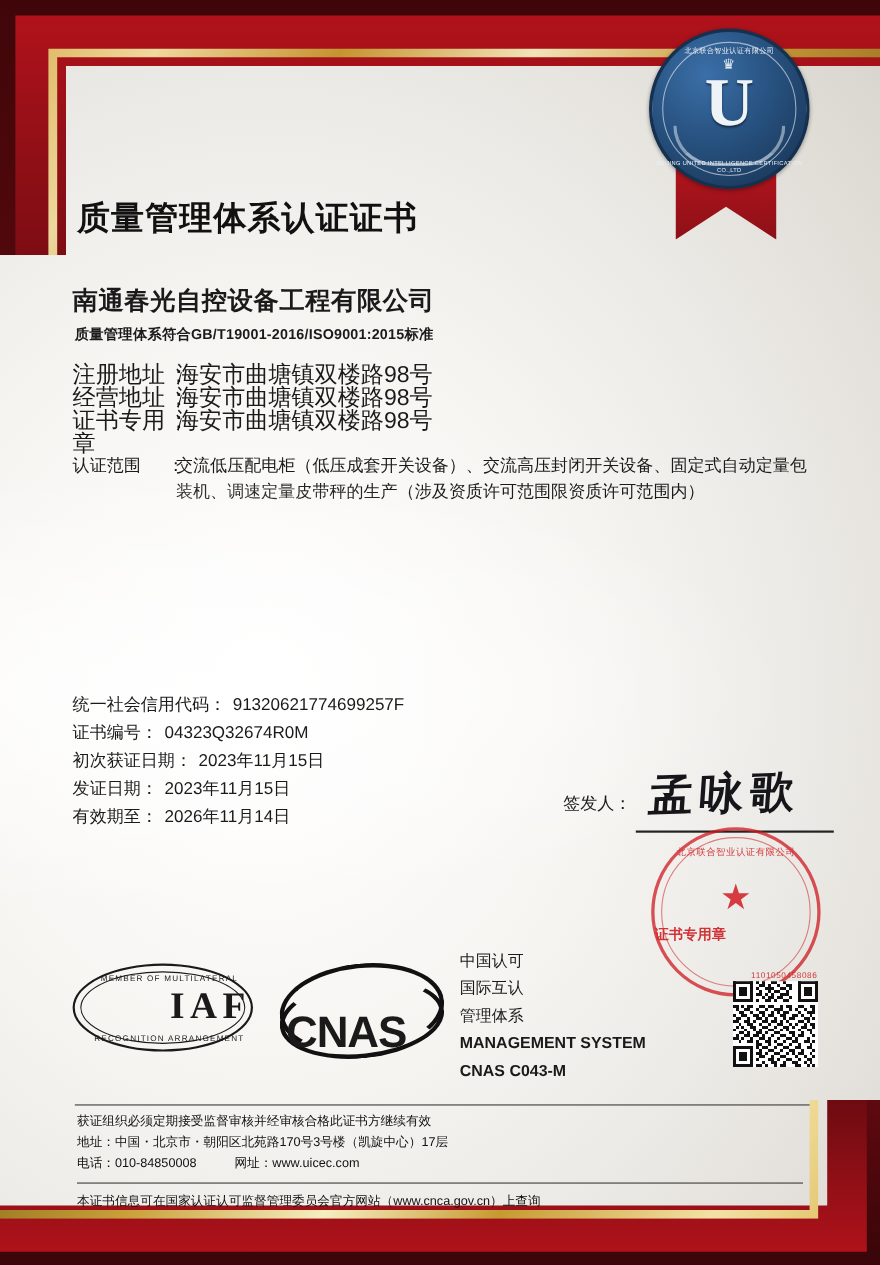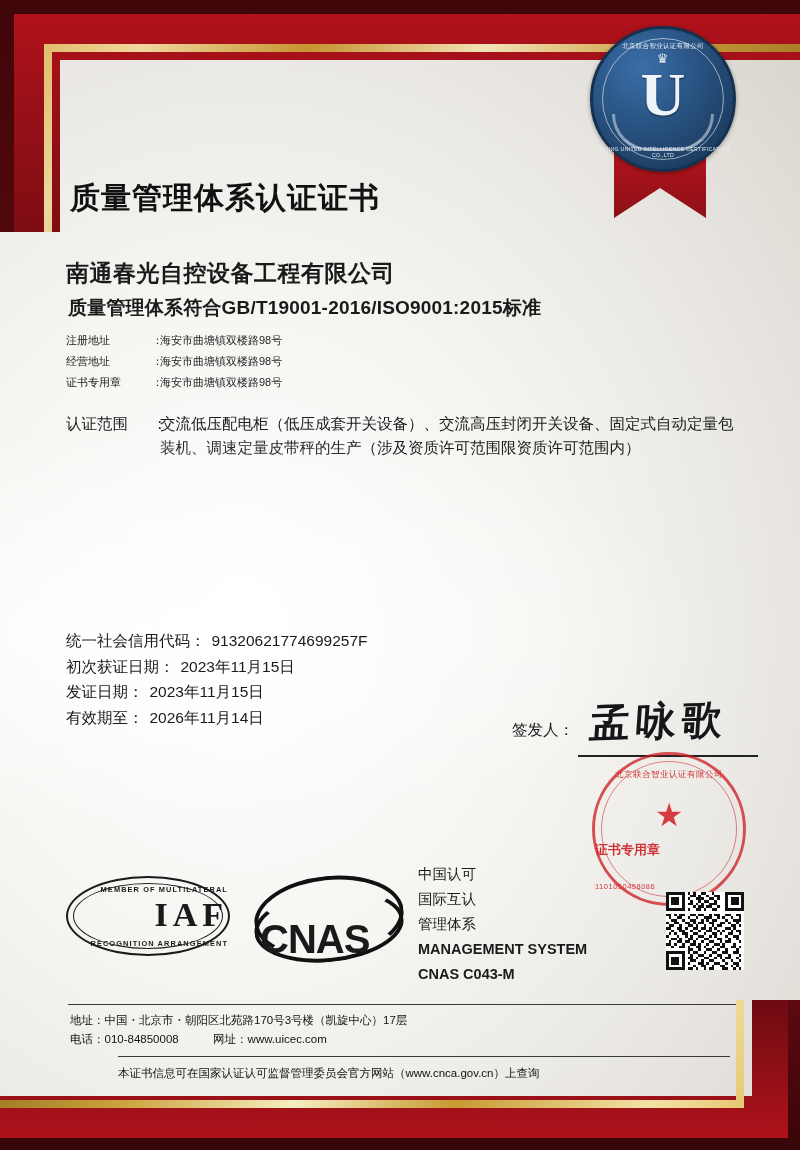--- a/index.html
+++ b/index.html
@@ -152,28 +152,28 @@
   .company {
     position: absolute;
     left: 66px; top: 258px;
     font-size: 23px;
     font-weight: bold;
     letter-spacing: .5px;
   }
   .standard {
     position: absolute;
     left: 68px; top: 295px;
-    font-size: 19px;
+    font-size: 13px;
     font-weight: bold;
     letter-spacing: .2px;
   }
   .addr-block {
     position: absolute;
     left: 66px; top: 330px;
-    font-size: 11px;
+    font-size: 21px;
     line-height: 21px;
   }
   .addr-row { display: flex; }
   .addr-label { width: 86px; flex: none; }
   .addr-sep { width: 8px; flex: none; }
   .scope {
     position: absolute;
     left: 66px; top: 412px;
     width: 680px;
     font-size: 15.5px;
@@ -250,21 +250,21 @@
   .stamp-bottom {
     position: absolute;
     left: 0; right: 0; top: 86px;
     text-align: left;
     font-size: 13px;
     font-weight: bold;
   }
   .stamp-code {
     position: absolute;
     left: 0; right: 0; bottom: 12px;
-    text-align: left;
+    text-align: right;
     font-size: 7.5px;
     letter-spacing: .5px;
   }
 
   
   .iaf {
     position: absolute;
     left: 66px; top: 876px;
     width: 160px; height: 76px;
     border-radius: 50%;
@@ -283,23 +283,23 @@
     left: 0; right: 0; top: 18px;
     text-align: right;
     font-family: "Liberation Serif", serif;
     font-weight: bold;
     font-size: 34px;
     letter-spacing: 5px;
   }
   .iaf-top, .iaf-bottom {
     position: absolute;
     left: 12px; right: 0;
-    text-align: right;
+    text-align: center;
     font-size: 7.4px;
-    font-weight: bold;
+    font-weight: normal;
     letter-spacing: 1.1px;
   }
   .iaf-top { top: 7px; }
   .iaf-bottom { bottom: 6px; }
 
   .cnas {
     position: absolute;
     left: 260px; top: 884px;
     width: 130px; height: 62px;
   }
@@ -355,21 +355,20 @@
   }
   .footer .rule {
     width: 668px; height: 1px;
     background: #3a3a3a;
     margin: 0 0 6px -2px;
   }
   .footer .last {
     margin-top: 7px;
     border-top: 1px solid #3a3a3a;
     padding-top: 7px;
-    margin-left: 48px;
   }
   .gloss {
     position: absolute;
     left: 0; top: 440px;
     width: 800px; height: 420px;
     background: radial-gradient(ellipse at 18% 45%, rgba(255,255,255,.85) 0%, rgba(255,255,255,0) 62%);
     pointer-events: none;
   }
 </style>
 </head>
@@ -423,20 +422,24 @@
     <span class="addr-sep">：</span>
     <span class="scope-text">交流低压配电柜（低压成套开关设备）、交流高压封闭开关设备、固定式自动定量包装机、调速定量皮带秤的生产（涉及资质许可范围限资质许可范围内）</span>
   </div>
 
   <div class="gloss"></div>
 
   <div class="idblock">
     <div class="idrow">
       <span class="id-label">统一社会信用代码：</span>
       <span class="id-value">91320621774699257F</span>
+    </div>
+    <div class="idrow">
+      <span class="id-label">证书编号：</span>
+      <span class="id-value">04323Q32674R0M</span>
     </div>
     <div class="idrow">
       <span class="id-label">初次获证日期：</span>
       <span class="id-value">2023年11月15日</span>
     </div>
     <div class="idrow">
       <span class="id-label">发证日期：</span>
       <span class="id-value">2023年11月15日</span>
     </div>
     <div class="idrow">
@@ -687,20 +690,21 @@
           <rect x="16" y="28" width="2" height="1"></rect>
         <rect x="21" y="28" width="2" height="1"></rect>
           <rect x="25" y="28" width="1" height="1"></rect>
           <rect x="27" y="28" width="1" height="1"></rect>
       </g>
     </svg>
   </div>
 
   <div class="footer">
     <div class="rule"></div>
+    <div>获证组织必须定期接受监督审核并经审核合格此证书方继续有效</div>
     <div>地址：中国・北京市・朝阳区北苑路170号3号楼（凯旋中心）17层</div>
     <div>
       <span>电话：010-84850008</span>
       <span style="display:inline-block;width:28px"></span>
       <span>网址：</span><span>www.uicec.com</span>
     </div>
     <div class="last">本证书信息可在国家认证认可监督管理委员会官方网站（www.cnca.gov.cn）上查询</div>
   </div>
 
 </div>

